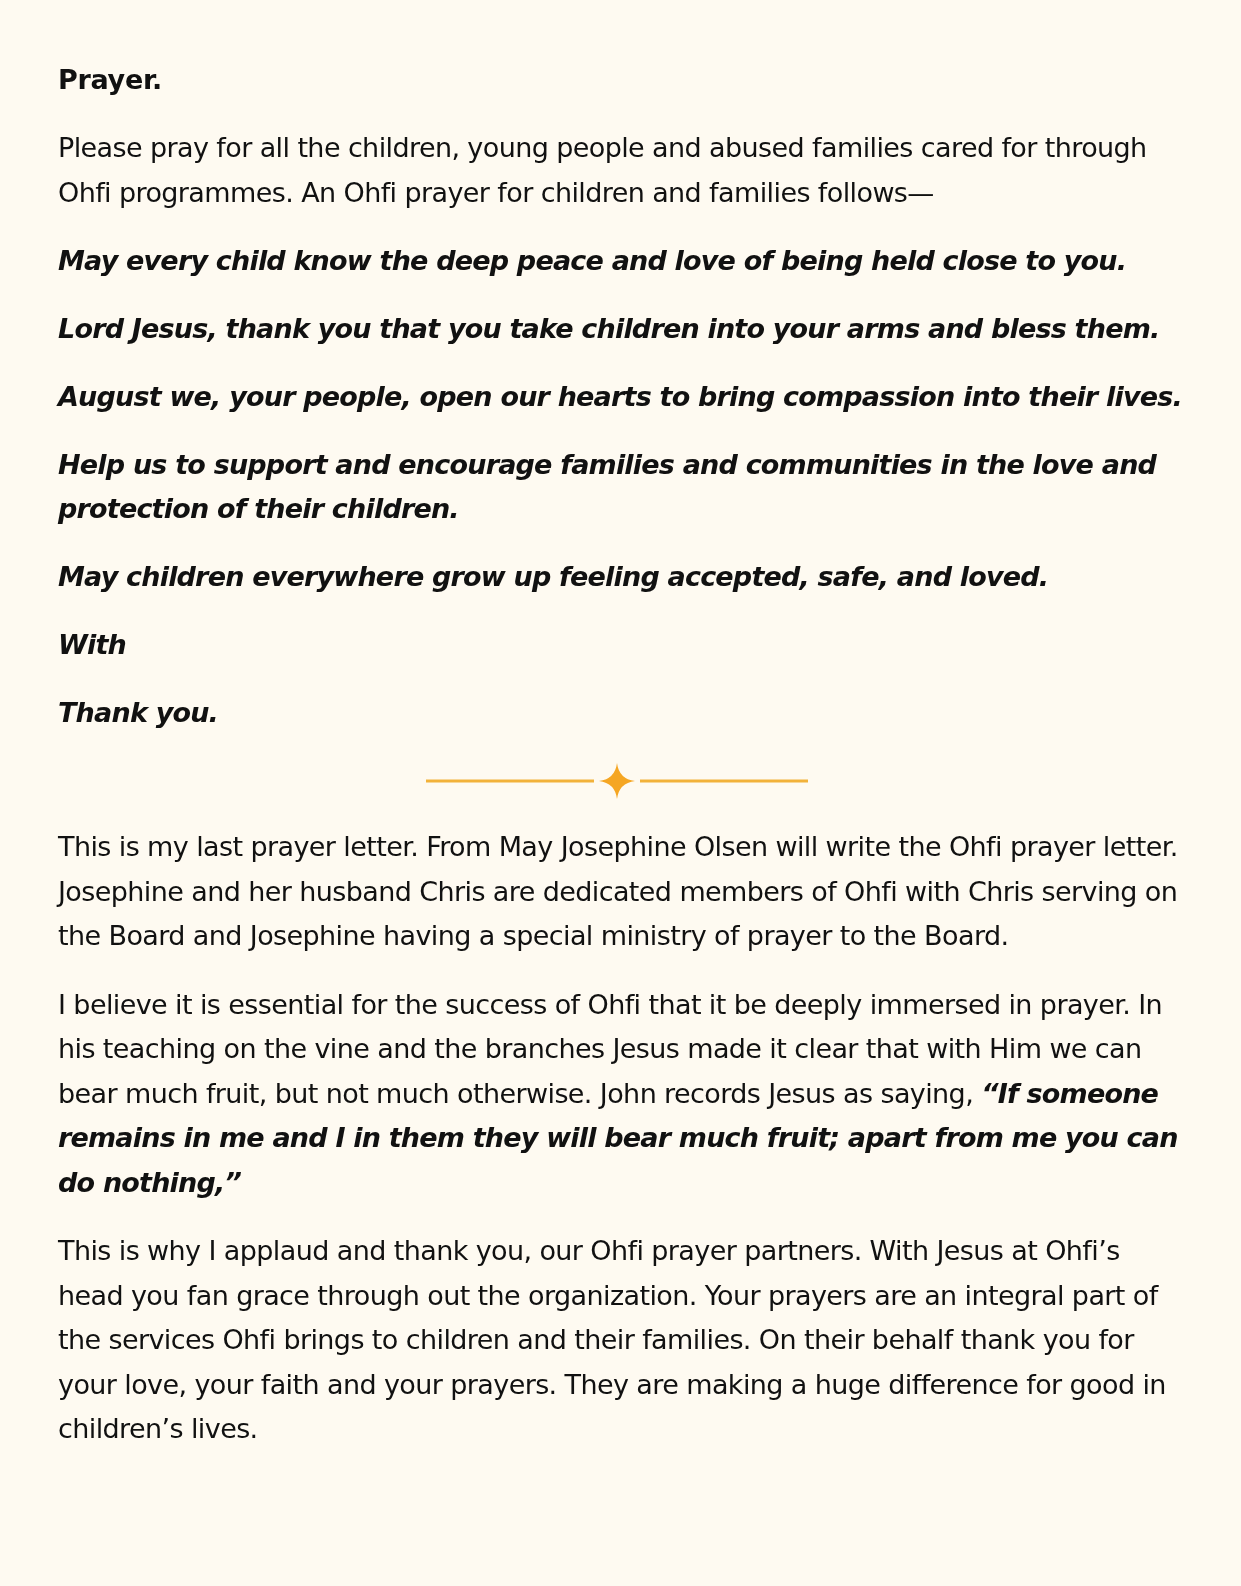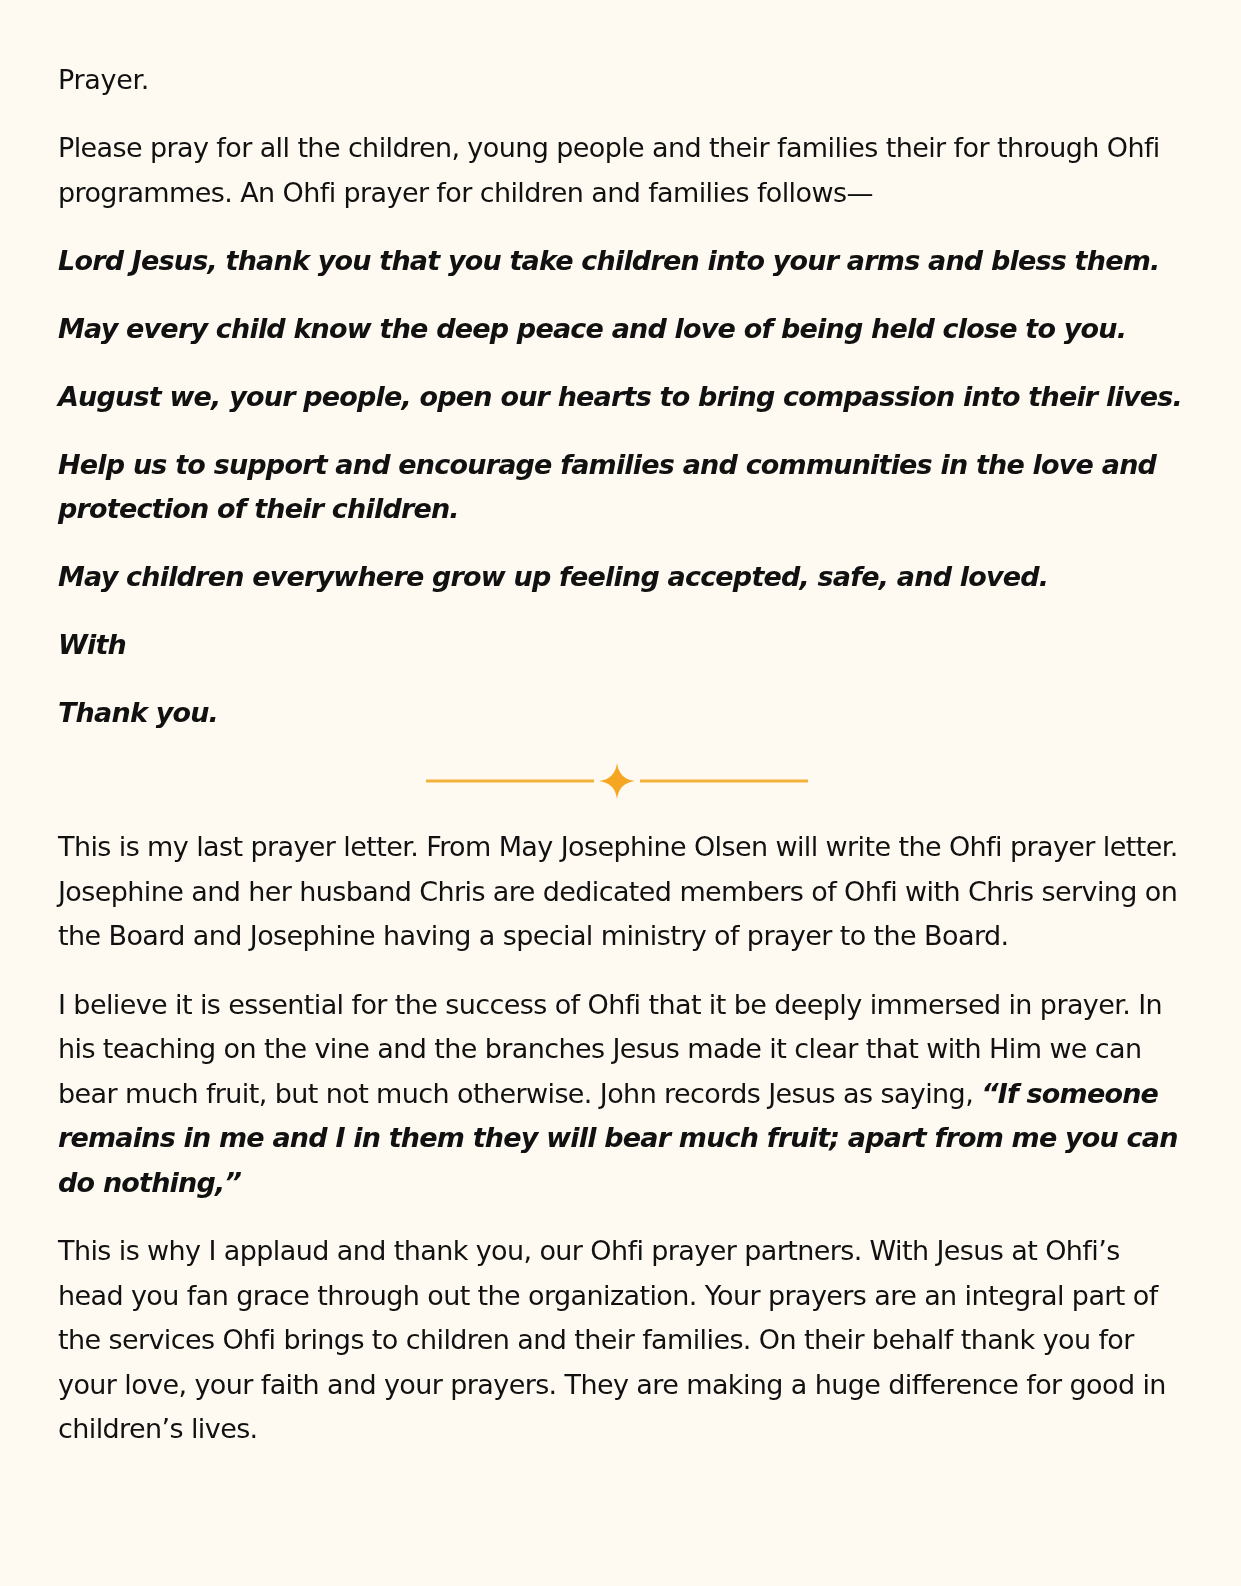--- a/index.html
+++ b/index.html
@@ -14,21 +14,21 @@
       font-family: "DejaVu Sans", sans-serif;
       color: #111111;
     }
     .page {
       position: relative;
       padding: 58px 58px 0 58px;
       box-sizing: border-box;
       width: 1241px;
     }
     .heading {
-      font-weight: normal;
+      font-weight: bold;
       font-size: 27px;
       line-height: 44px;
       margin: 0 0 24px 0;
       letter-spacing: -0.3px;
     }
     .para {
       font-size: 27px;
       line-height: 44.5px;
       margin: 0 0 24px 0;
       letter-spacing: -0.6px;
@@ -58,25 +58,25 @@
       top: 0;
     }
   </style>
 </head>
 <body>
 
 <div class="page">
 
   <h2 class="heading">Prayer.</h2>
 
-  <p class="para">Please pray for all the children, young people and their families their for through Ohfi programmes. An Ohfi prayer for children and families follows—</p>
+  <p class="para">Please pray for all the children, young people and abused families cared for through Ohfi programmes. An Ohfi prayer for children and families follows—</p>
 
   <div>
+    <p class="prayer-line">May every child know the deep peace and love of being held close to you.</p>
     <p class="prayer-line">Lord Jesus, thank you that you take children into your arms and bless them.</p>
-    <p class="prayer-line">May every child know the deep peace and love of being held close to you.</p>
     <p class="prayer-line">August we, your people, open our hearts to bring compassion into their lives.</p>
     <p class="prayer-line">Help us to support and encourage families and communities in the love and protection of their children.</p>
     <p class="prayer-line">May children everywhere grow up feeling accepted, safe, and loved.</p>
     <p class="prayer-line">With</p>
     <p class="prayer-line">Thank you.</p>
   </div>
 
   <div class="divider">
     <svg width="390" height="44" viewBox="0 0 390 44">
       <line x1="0" y1="22" x2="168" y2="22" stroke="#f2b23a" stroke-width="3"></line>

